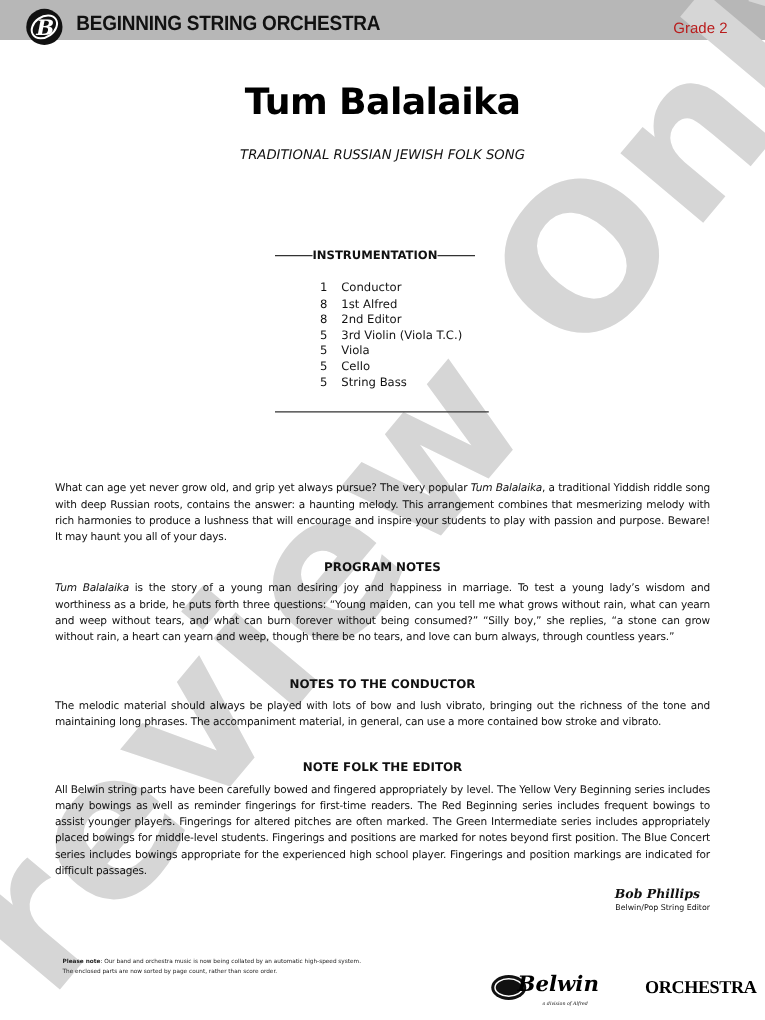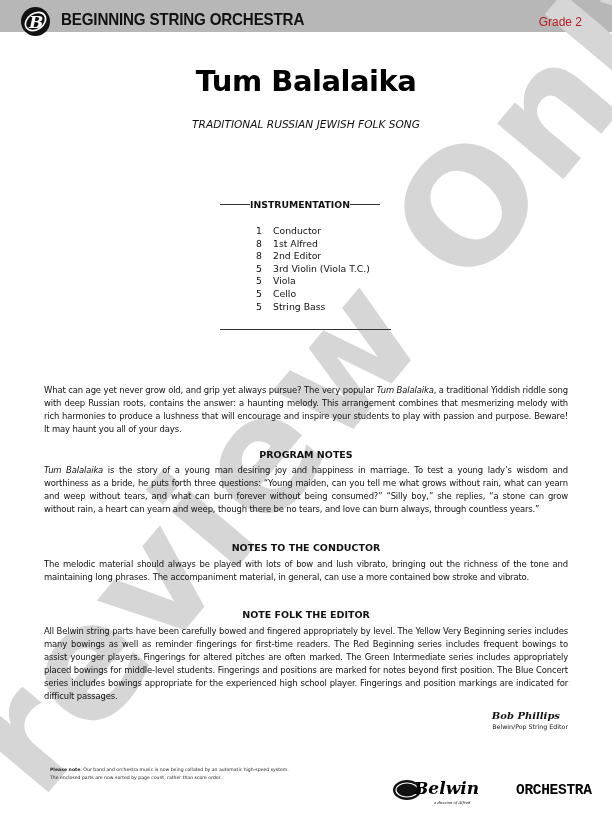--- a/index.html
+++ b/index.html
@@ -169,21 +169,21 @@
   .brand-belwin {
     position: absolute; left: 22px; top: 2px;
     font-family: "DejaVu Serif", serif;
     font-weight: bold;
     font-style: italic;
     font-size: 17px;
     color: #000;
   }
   .brand-orchestra {
     position: absolute; left: 84px; top: 6px;
-    font-family: Liberation Mono, monospace;
+    font-family: Liberation Serif, serif;
     font-weight: bold;
     font-size: 14.5px;
     letter-spacing: -0.3px;
     color: #000;
     padding-left: 40px;
   }
   .brand-division {
     position: absolute; left: 42px; top: 24px;
     font-family: "DejaVu Serif", serif;
     font-style: italic;

